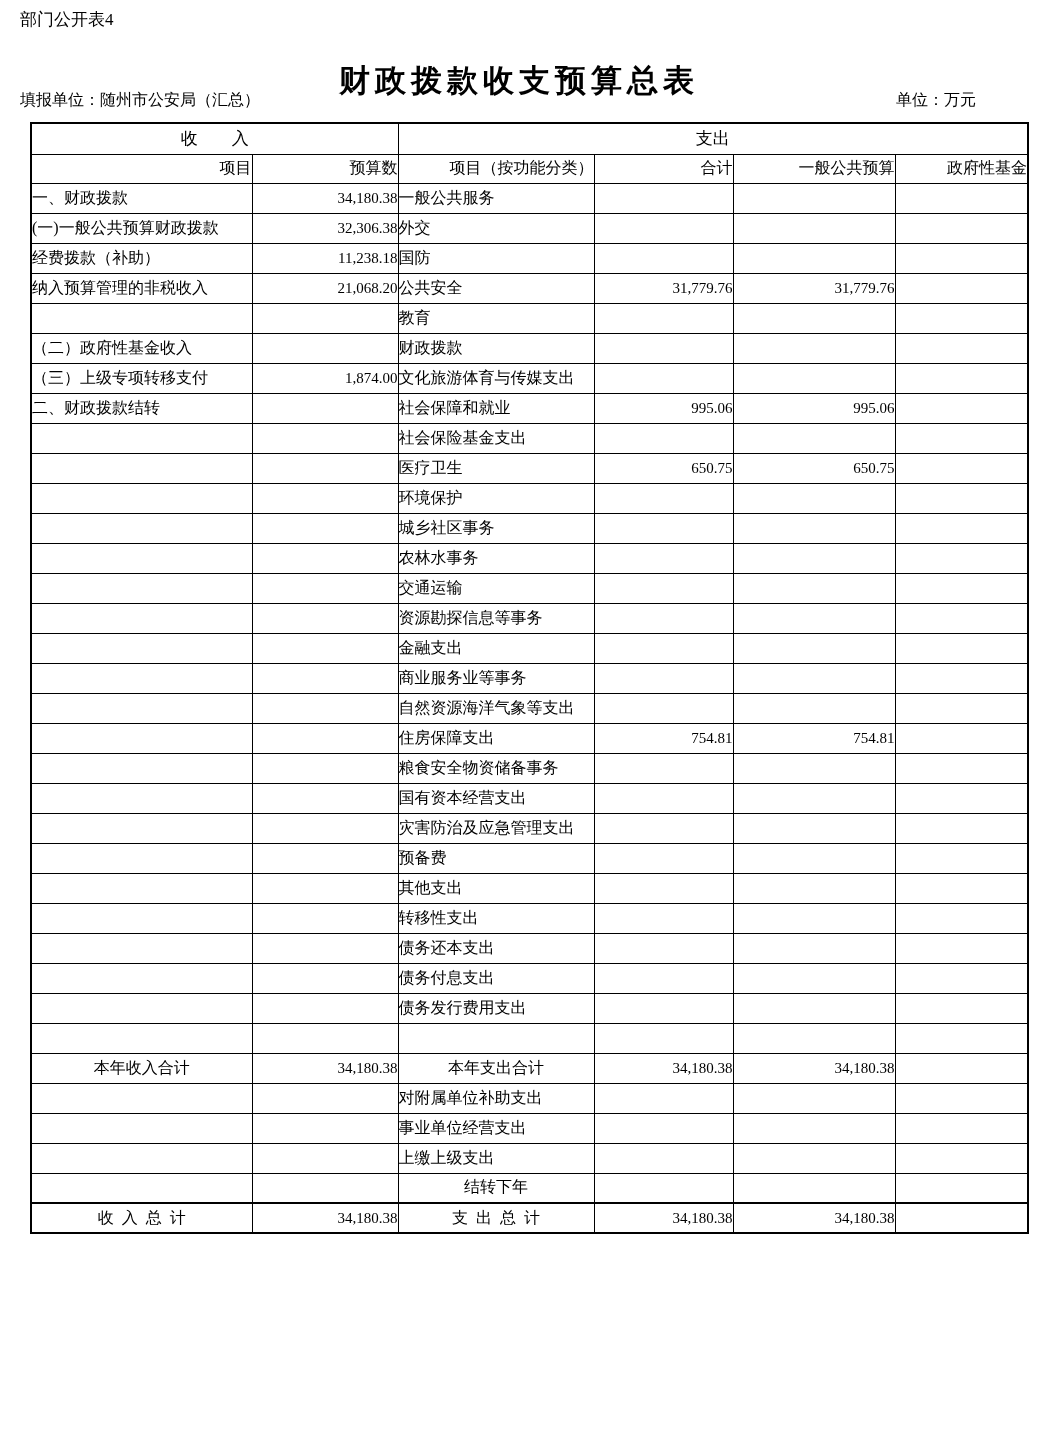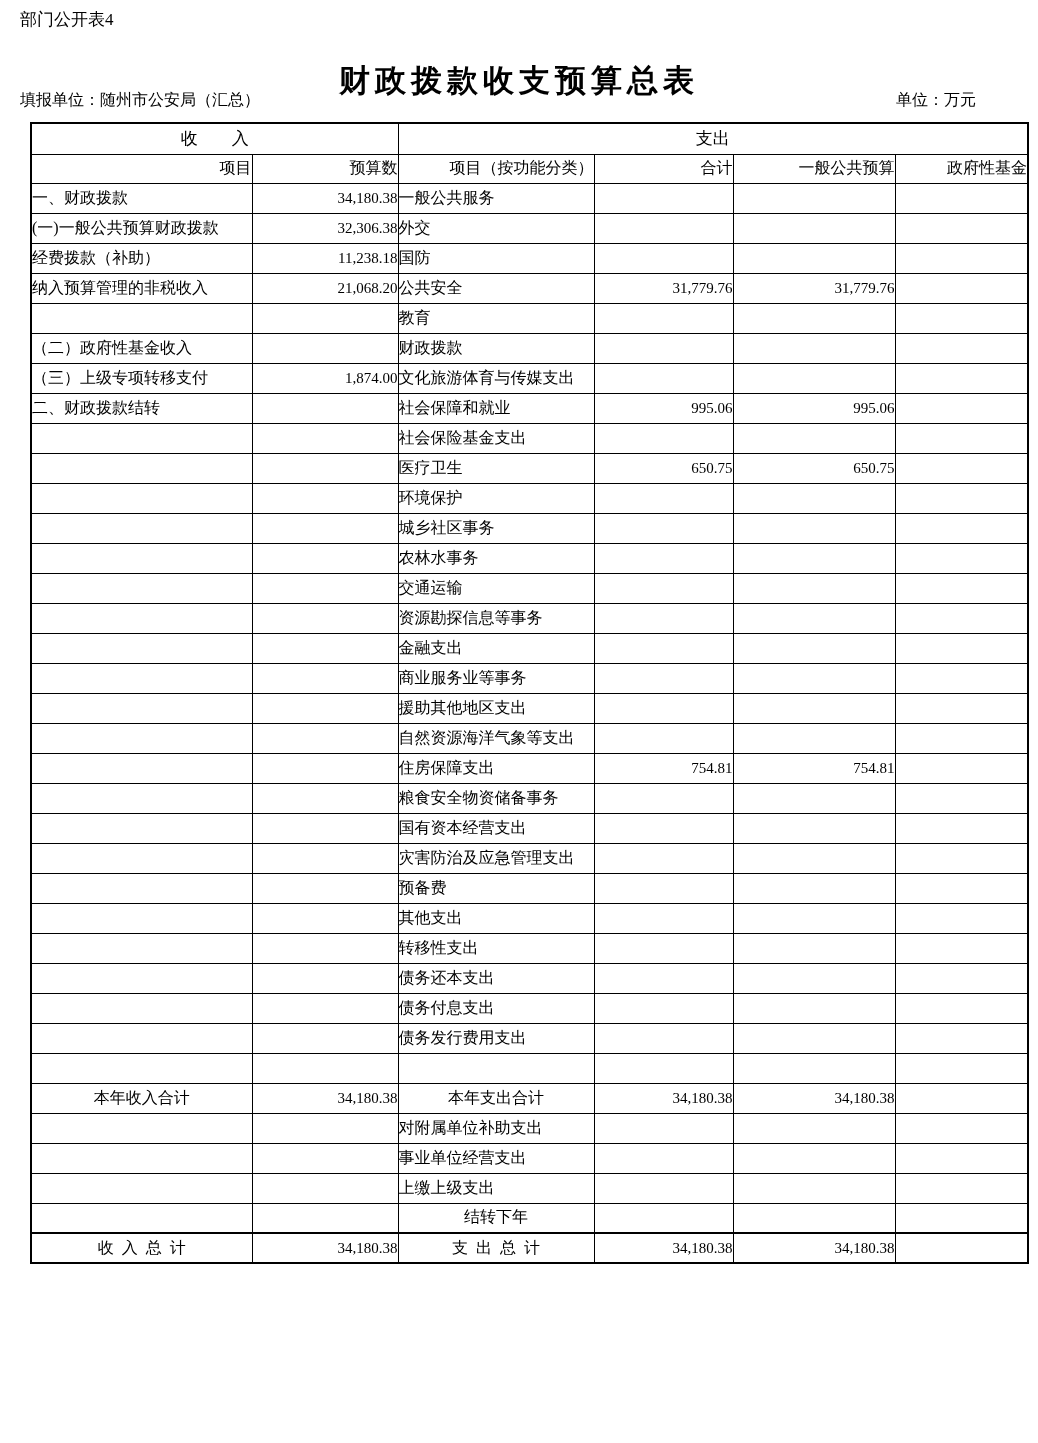--- a/index.html
+++ b/index.html
@@ -255,28 +255,20 @@
         <td class="item lvl0"></td>
         <td class="num"></td>
         <td class="item lvl0">商业服务业等事务</td>
         <td class="num"></td>
         <td class="num"></td>
         <td class="num"></td>
       </tr>
       <tr>
         <td class="item lvl0"></td>
         <td class="num"></td>
-        <td class="item lvl0">援助其他地区支出</td>
-        <td class="num"></td>
-        <td class="num"></td>
-        <td class="num"></td>
-      </tr>
-      <tr>
-        <td class="item lvl0"></td>
-        <td class="num"></td>
         <td class="item lvl0">自然资源海洋气象等支出</td>
         <td class="num"></td>
         <td class="num"></td>
         <td class="num"></td>
       </tr>
       <tr>
         <td class="item lvl0"></td>
         <td class="num"></td>
         <td class="item lvl0">住房保障支出</td>
         <td class="num">754.81</td>

